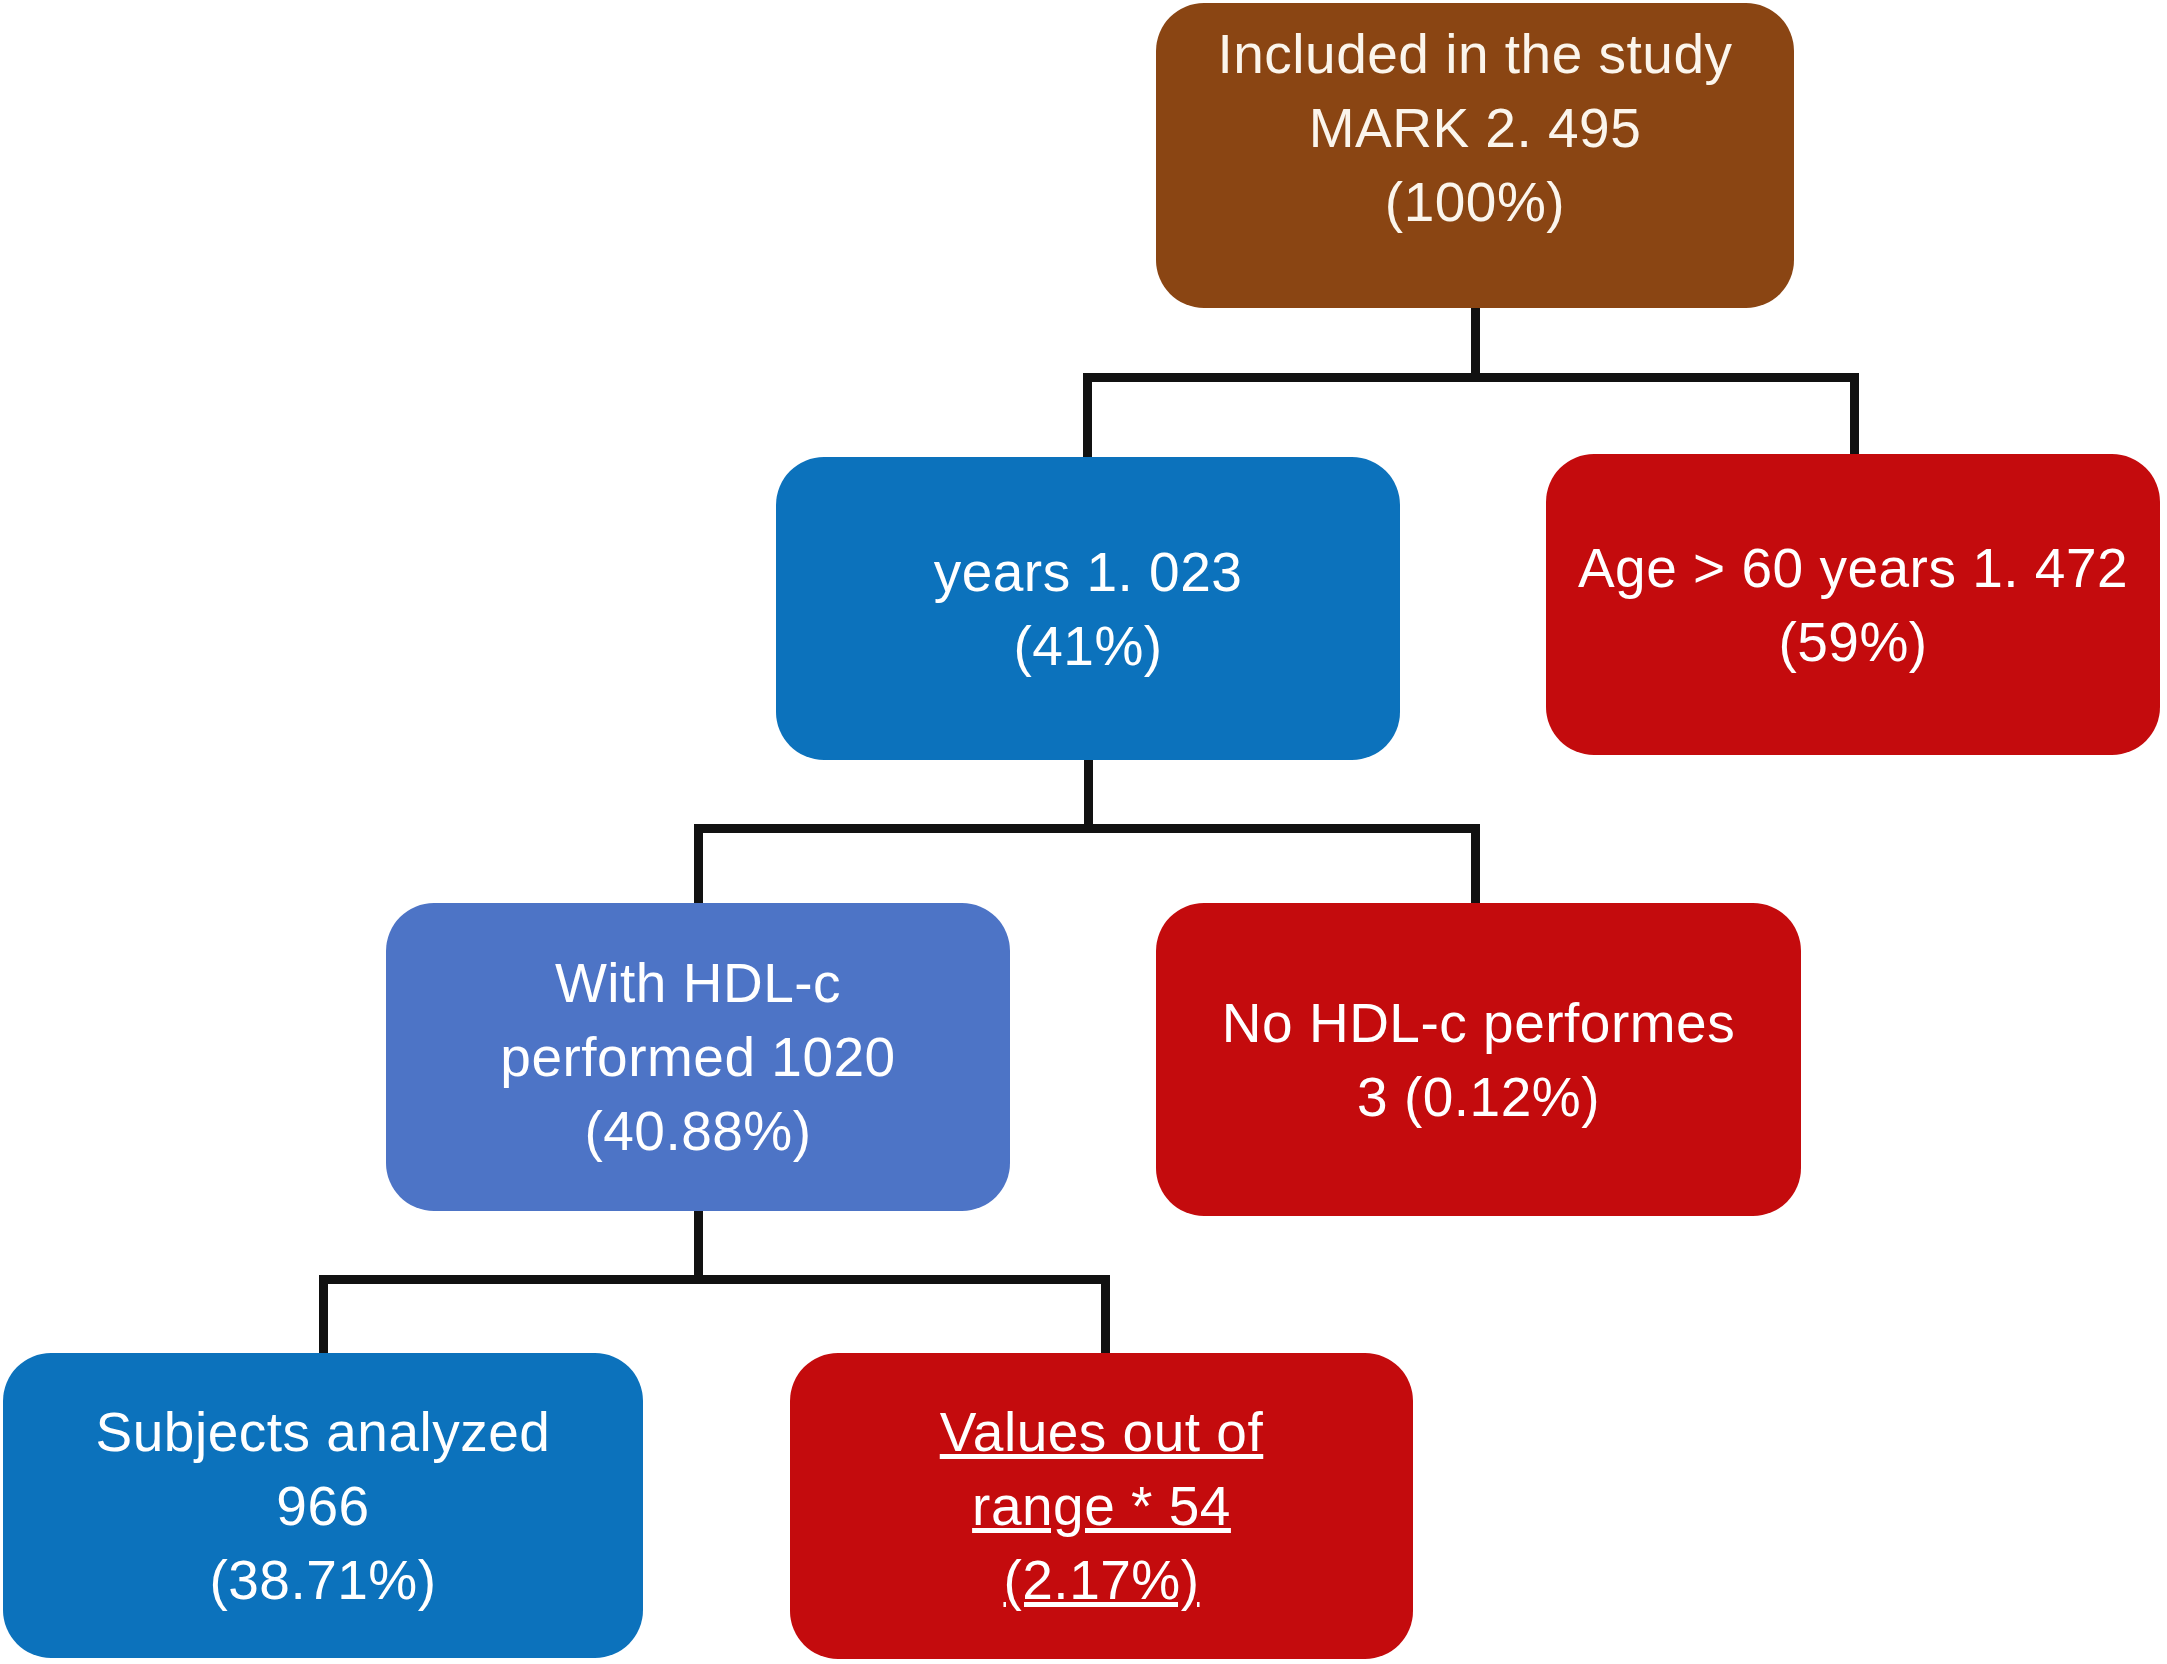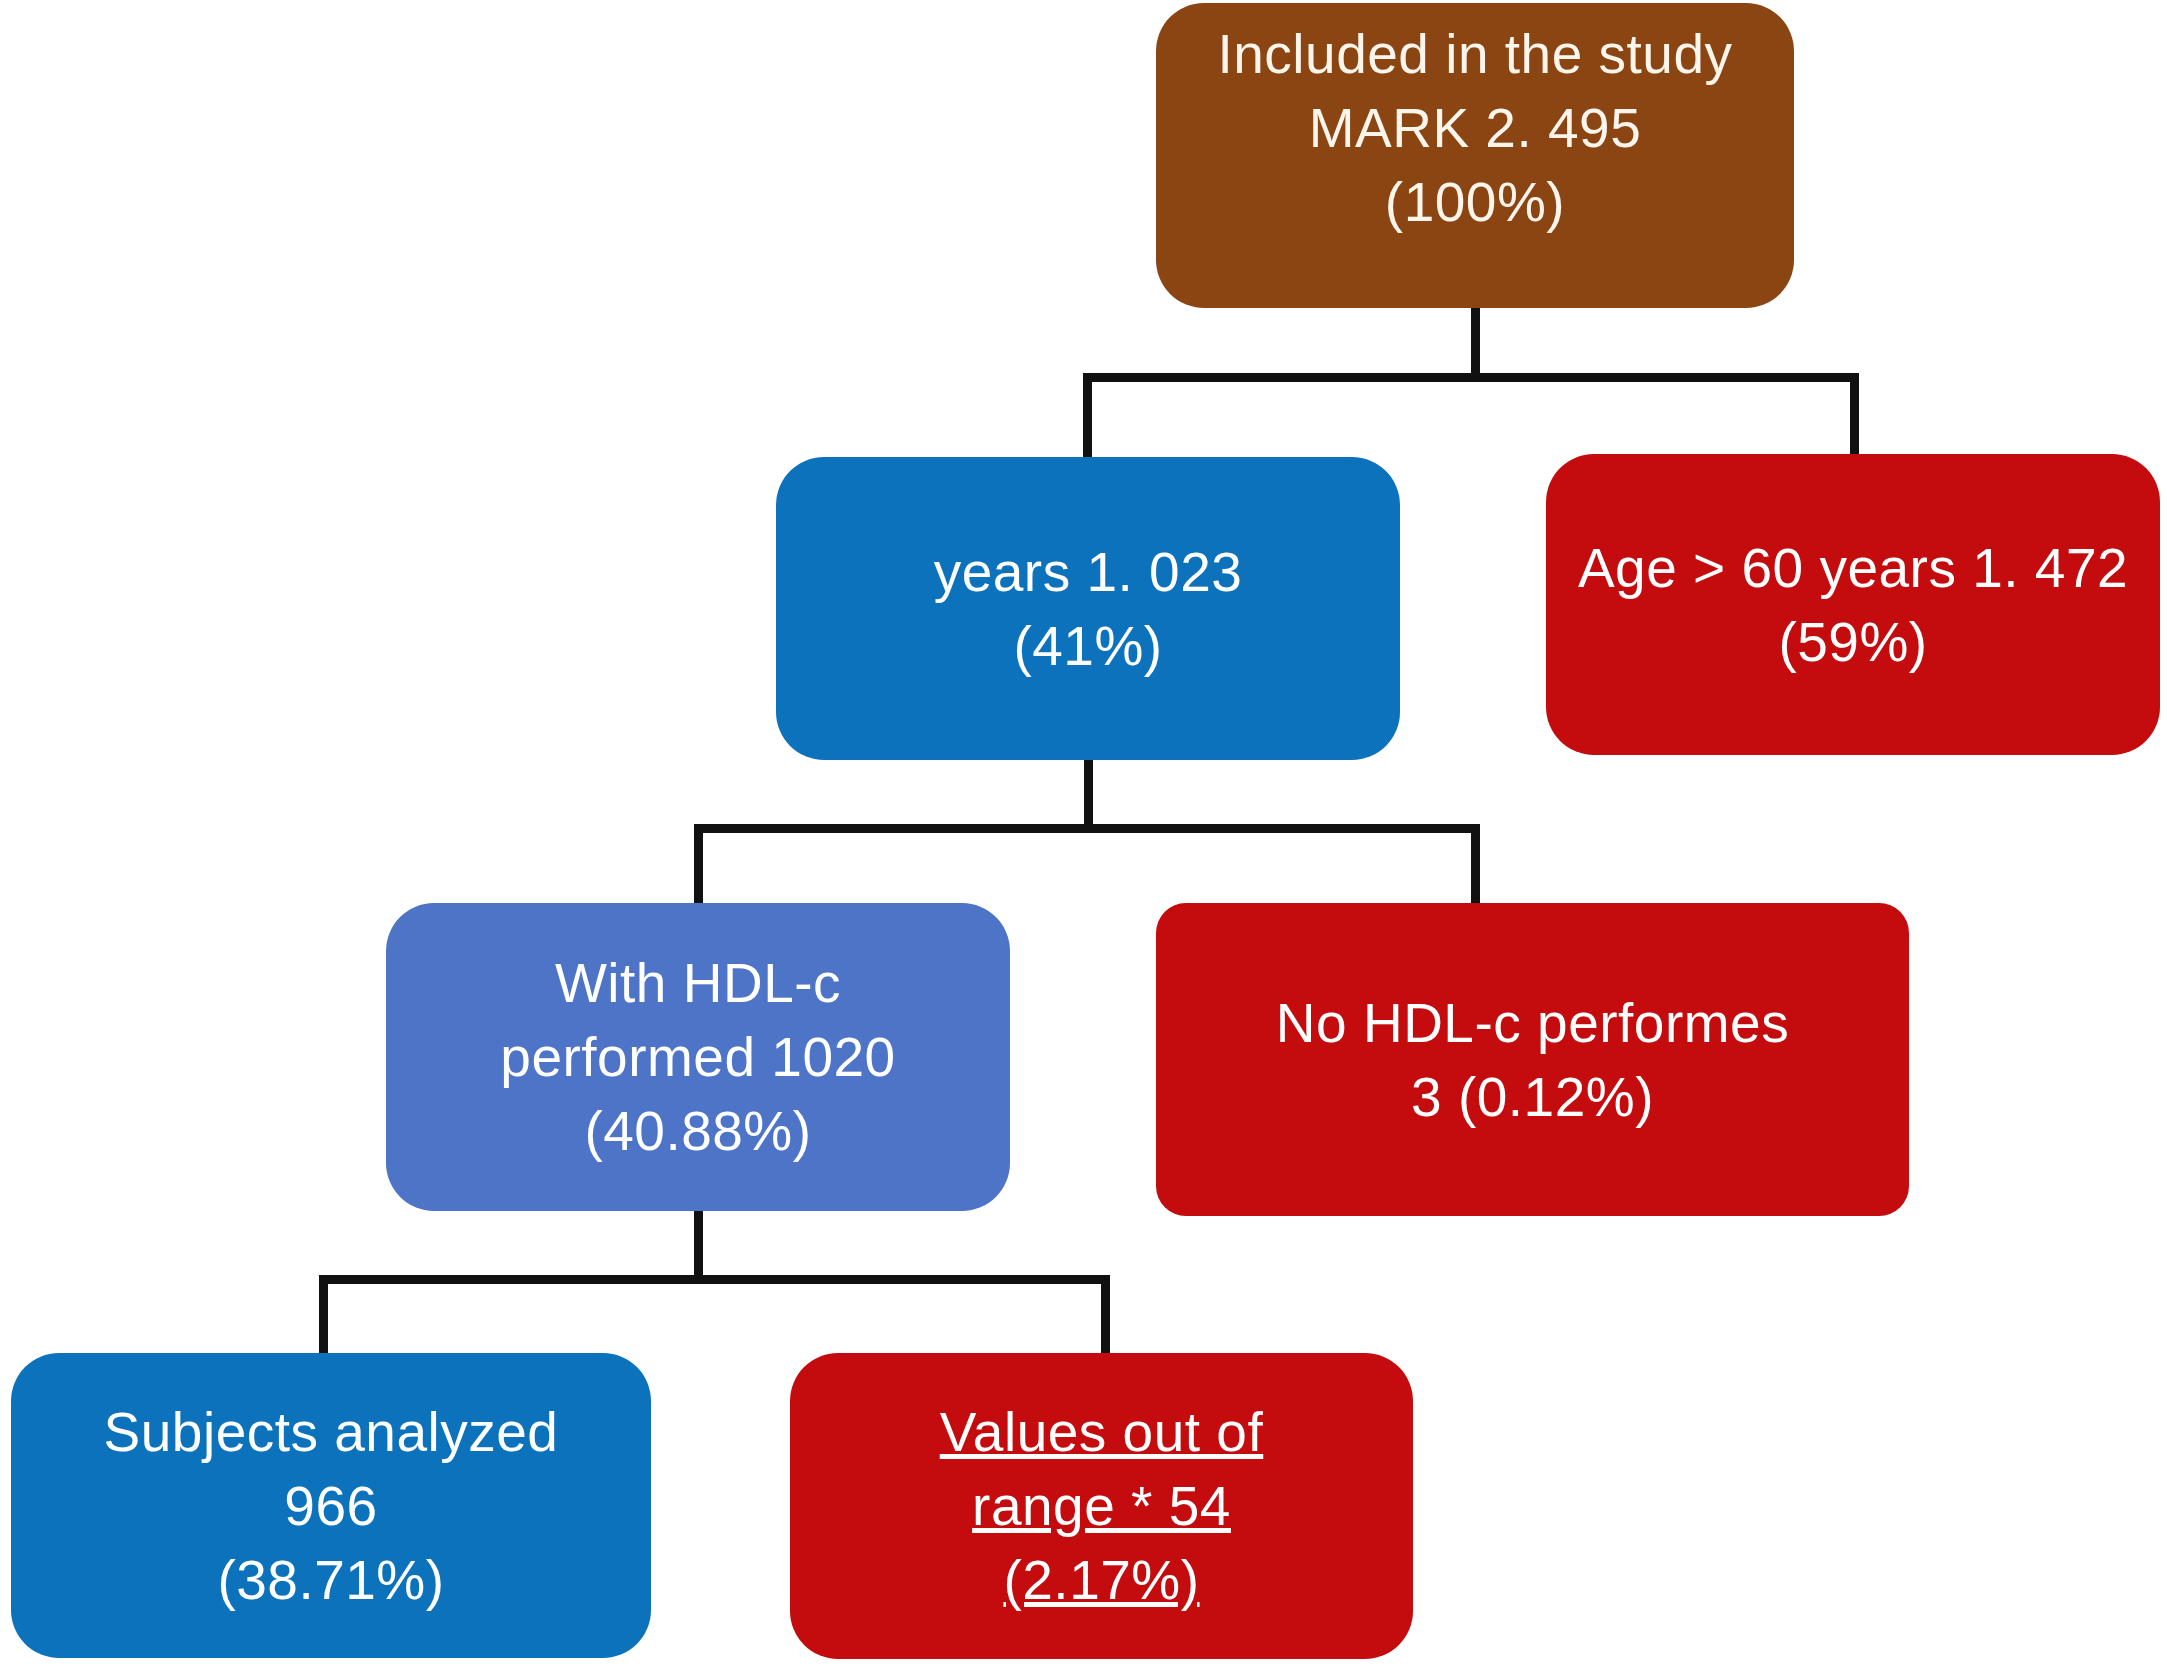--- a/index.html
+++ b/index.html
@@ -37,21 +37,21 @@
   }
   .conn {
     position: absolute;
     background: #111111;
   }
   
   #n-included            { left: 1156px; top: 3px;    width: 638px; height: 305px; }
   #n-age-35-60           { left: 776px;  top: 457px;  width: 624px; height: 303px; }
   #n-age-over-60         { left: 1546px; top: 454px;  width: 614px; height: 301px; }
   #n-hdl-performed       { left: 386px;  top: 903px;  width: 624px; height: 308px; }
-  #n-no-hdl              { left: 1156px; top: 903px;  width: 753px; height: 313px; border-radius: 30px; }
+  #n-no-hdl              { left: 1156px; top: 903px;  width: 645px; height: 313px; }
   #n-subjects-analyzed   { left: 3px;    top: 1353px; width: 640px; height: 305px; }
   #n-values-out-of-range { left: 790px;  top: 1353px; width: 623px; height: 306px; }
   
   #c1-stem   { left: 1471px; top: 305px;  width: 9px;   height: 77px; }
   #c1-h      { left: 1083px; top: 373px;  width: 776px; height: 9px;  }
   #c1-drop-l { left: 1083px; top: 373px;  width: 9px;   height: 88px; }
   #c1-drop-r { left: 1850px; top: 373px;  width: 9px;   height: 85px; }
   #c2-stem   { left: 1084px; top: 758px;  width: 9px;   height: 74px; }
   #c2-h      { left: 694px;  top: 824px;  width: 786px; height: 9px;  }
   #c2-drop-l { left: 694px;  top: 824px;  width: 9px;   height: 82px; }
@@ -101,21 +101,21 @@
     <div class="line">With HDL-c</div>
     <div class="line">performed 1020</div>
     <div class="line">(40.88%)</div>
   </div>
 
   <div class="node" id="n-no-hdl" style="background-color: rgb(196, 11, 13); color: rgb(255, 255, 255);">
     <div class="line">No HDL-c performes</div>
     <div class="line">3 (0.12%)</div>
   </div>
 
-  <div class="node" id="n-subjects-analyzed" style="background-color: rgb(12, 114, 188); color: rgb(255, 255, 255); margin-left: 8px;">
+  <div class="node" id="n-subjects-analyzed" style="background-color: rgb(12, 114, 188); color: rgb(255, 255, 255);">
     <div class="line">Subjects analyzed</div>
     <div class="line">966</div>
     <div class="line">(38.71%)</div>
   </div>
 
   <div class="node" id="n-values-out-of-range" style="background-color: rgb(196, 11, 13); color: rgb(255, 255, 255); text-decoration: underline;">
     <div class="line">Values out of</div>
     <div class="line">range * 54</div>
     <div class="line">(2.17%)</div>
   </div>

